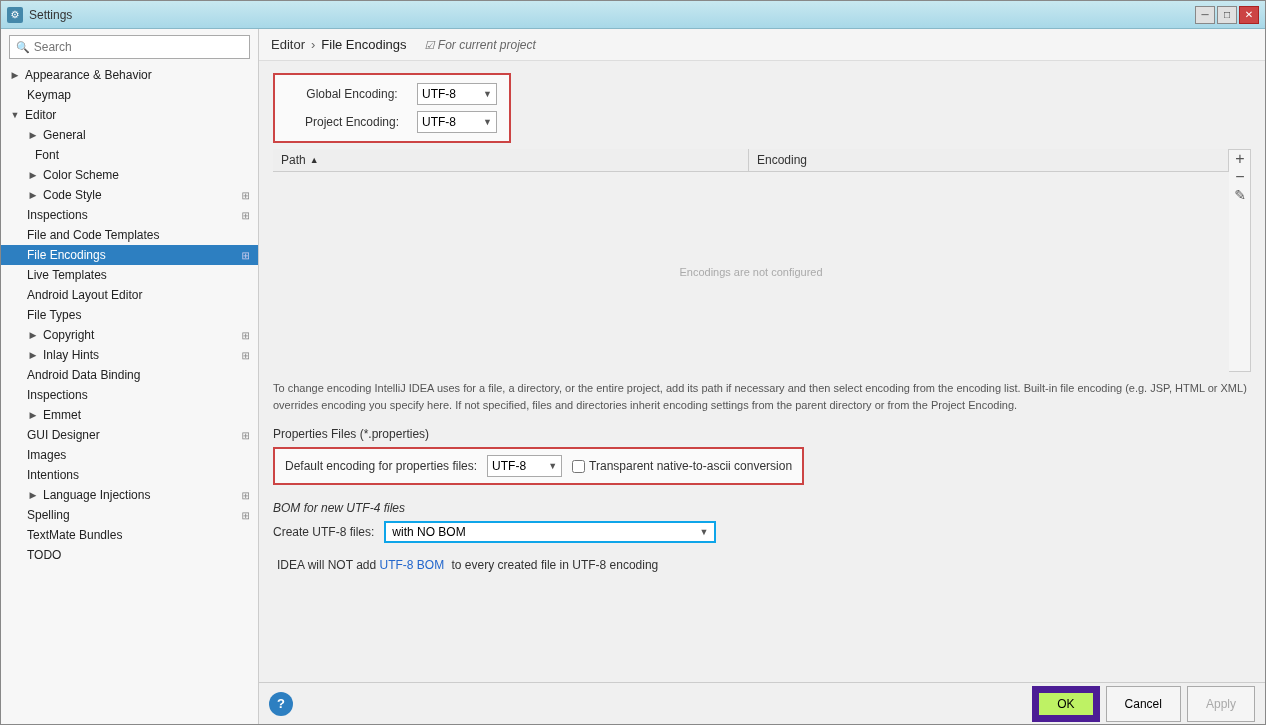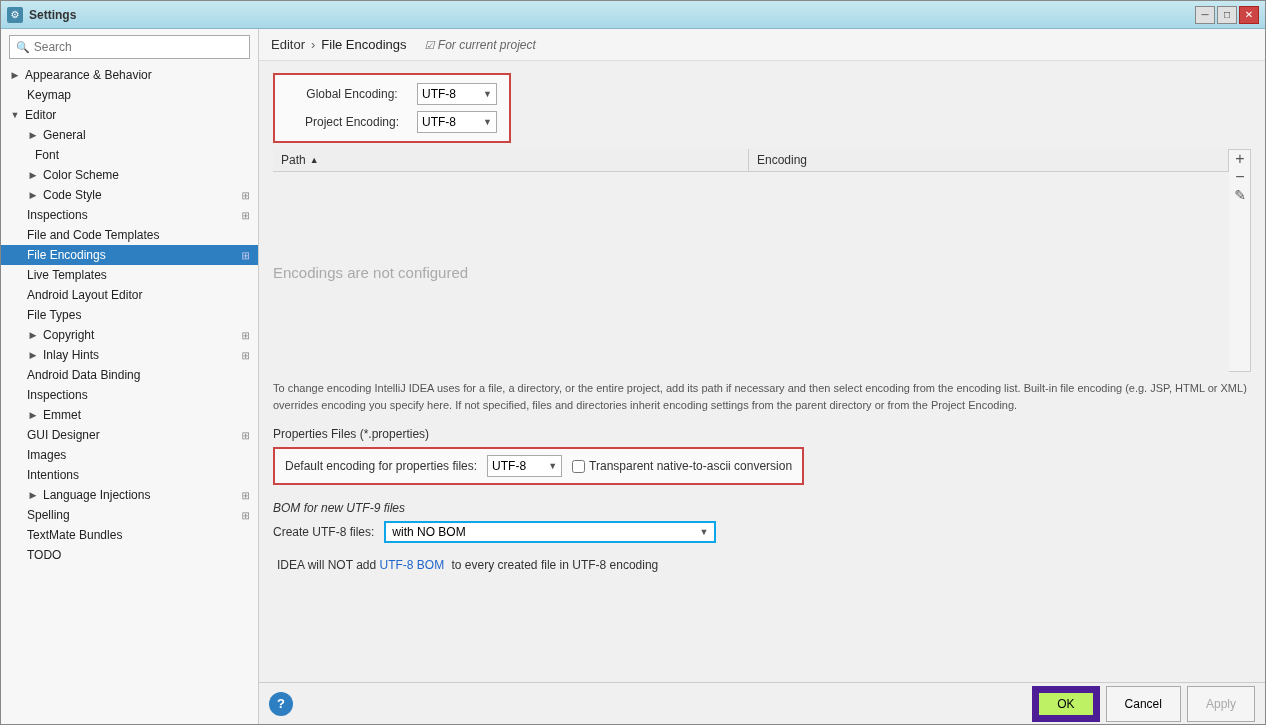--- a/index.html
+++ b/index.html
@@ -45,21 +45,21 @@
       border-radius: 2px;
       display: flex;
       align-items: center;
       justify-content: center;
       color: white;
       font-size: 10px;
     }
     .titlebar-title {
       font-size: 12px;
       color: #333;
-      font-weight: 700;
+      font-weight: 400;
     }
     .titlebar-controls {
       display: flex;
       gap: 2px;
     }
     .title-btn {
       width: 20px;
       height: 18px;
       border: 1px solid #888;
       background: #e0e0e0;
@@ -229,23 +229,23 @@
       display: flex;
       align-items: center;
       justify-content: center;
       font-size: 14px;
       color: #555;
     }
     .table-empty {
       height: 200px;
       display: flex;
       align-items: center;
-      justify-content: flex-start;
+      justify-content: center;
       color: #aaa;
-      font-size: 15px;
+      font-size: 11px;
     }
     .table-with-actions {
       display: flex;
     }
     .table-left { flex: 1; }
     
     .info-text {
       margin: 8px 14px;
       font-size: 11px;
       color: #555;
@@ -542,21 +542,21 @@
               <span class="select-arrow">▼</span>
             </div>
             <div class="checkbox-wrap">
               <input type="checkbox" style="">
               <label class="checkbox-label">Transparent native-to-ascii conversion</label>
             </div>
           </div>
         </div>
 
         <div class="bom-section">
-          <div class="bom-title">BOM for new UTF-9 files</div>
+          <div class="bom-title">BOM for new UTF-4 files</div>
           <div class="bom-row">
             <span class="bom-label">Create UTF-8 files:</span>
             <div class="bom-select">
               <span>with NO BOM</span>
               <span class="select-arrow">▼</span>
             </div>
           </div>
           <div>
             <span class="bom-note">IDEA will NOT add </span>
             <a class="bom-link" href="#">UTF-8 BOM</a>

